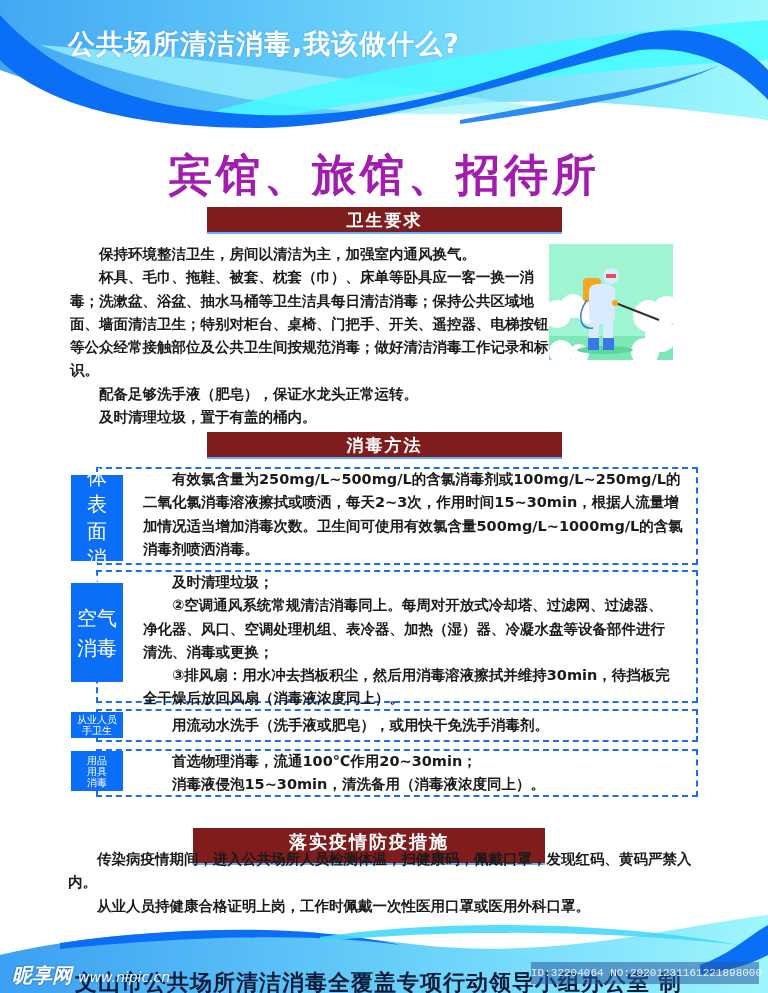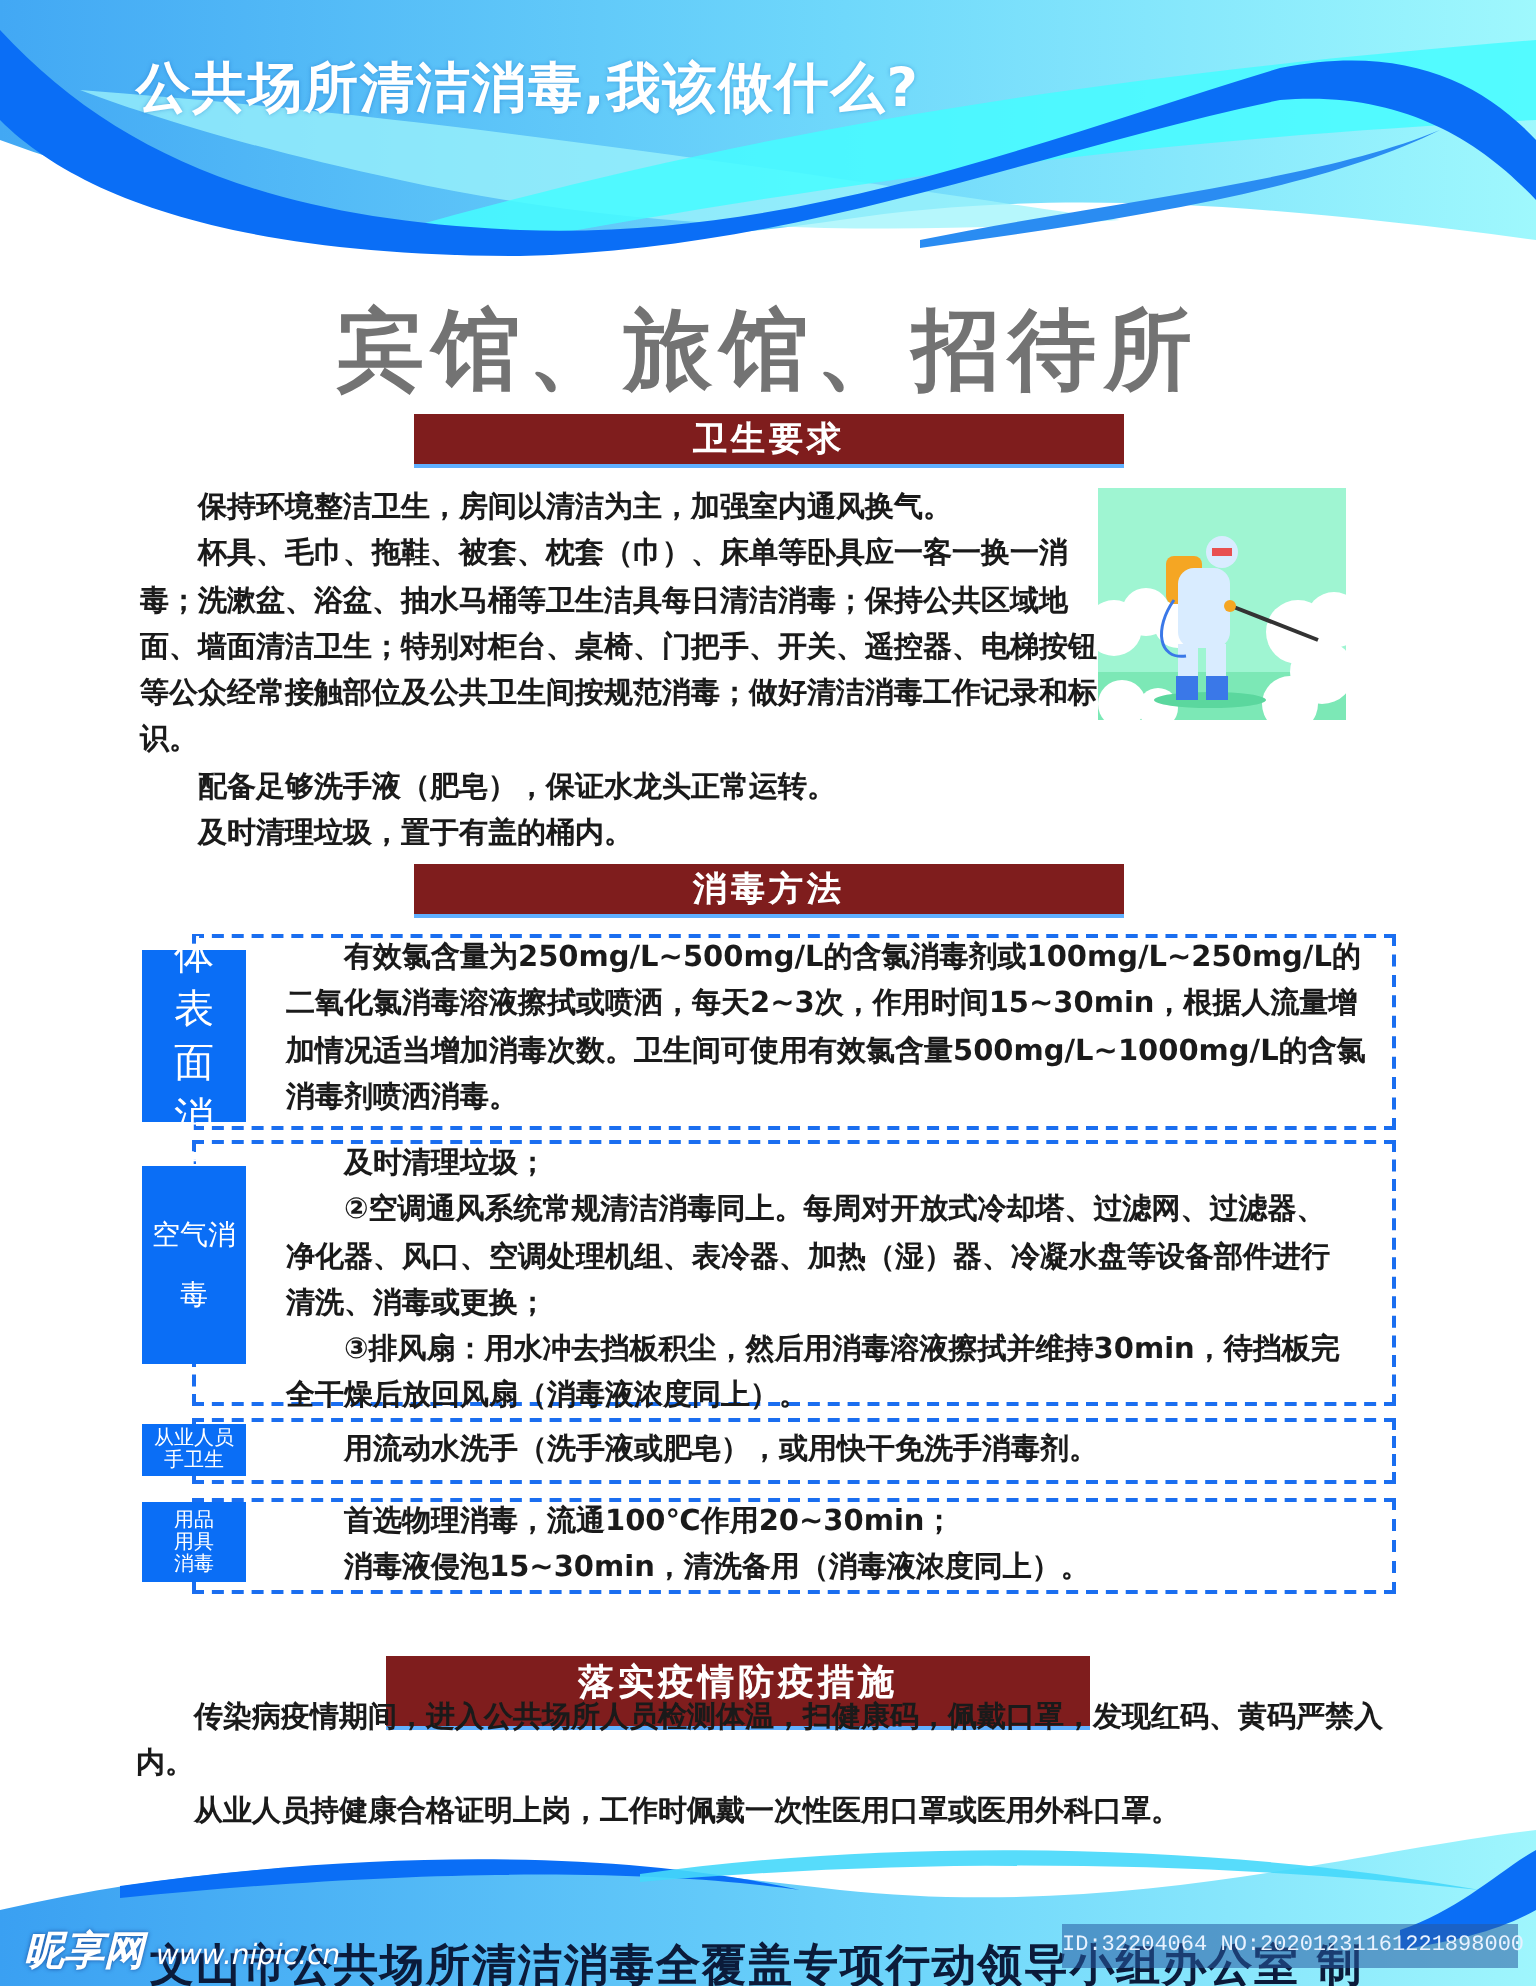--- a/index.html
+++ b/index.html
@@ -8,21 +8,21 @@
 
   .header-waves { position: absolute; left: 0; top: 0; width: 768px; height: 140px; }
   .header-title {
     position: absolute; left: 68px; top: 26px;
     font-size: 27px; font-weight: bold; color: #ffffff; letter-spacing: 1px;
     text-shadow: 0 0 2px rgba(0,80,180,0.35);
   }
 
   .main-title {
     position: absolute; left: 0; width: 768px; top: 146px; text-align: center;
-    font-size: 44px; font-weight: bold; color: #737373; letter-spacing: 4px;
+    font-size: 44px; font-weight: bold; color: #a21caf; letter-spacing: 4px;
   }
 
   .section-bar {
     position: absolute; height: 27px; background: #7f1d1d;
     color: #fff; font-weight: bold; font-size: 17px; text-align: center; line-height: 27px;
     letter-spacing: 2px; border-bottom: 2px solid #5fb0ff;
   }
   .bar-hygiene { left: 207px; top: 207px; width: 355px; }
   .bar-method { left: 207px; top: 432px; width: 355px; }
   .bar-epidemic { left: 193px; top: 813px; width: 352px; font-size: 18px; height: 37px; line-height: 28px; margin-top: 15px; }
@@ -39,21 +39,21 @@
   .box1 { left: 96px; top: 467px; width: 602px; height: 98px; }
   .box2 { left: 96px; top: 570px; width: 602px; height: 133px; }
   .box3 { left: 96px; top: 709px; width: 602px; height: 33px; }
   .box4 { left: 96px; top: 749px; width: 602px; height: 48px; }
 
   .tag {
     position: absolute; background: #0a6ef6; color: #fff; text-align: center;
     display: flex; align-items: center; justify-content: center; flex-direction: column;
   }
   .tag1 { left: 71px; top: 475px; width: 52px; height: 86px; font-size: 20px; line-height: 27px; padding: 0 7px; }
-  .tag2 { left: 71px; top: 583px; width: 52px; height: 99px; font-size: 14px; line-height: 30px; padding: 0 3px; }
+  .tag2 { left: 71px; top: 583px; width: 52px; height: 99px; font-size: 20px; line-height: 30px; padding: 0 3px; }
   .tag3 { left: 71px; top: 712px; width: 52px; height: 26px; font-size: 10px; line-height: 11px; }
   .tag4 { left: 71px; top: 751px; width: 52px; height: 40px; font-size: 10px; line-height: 11px; }
 
   .box-text { position: absolute; font-size: 14.5px; line-height: 23.3px; font-weight: bold; color: #1a1a1a; }
   .bt1 { left: 143px; top: 468px; width: 550px; }
   .bt2 { left: 143px; top: 571px; width: 530px; }
   .bt3 { left: 172px; top: 714px; width: 520px; }
   .bt4 { left: 172px; top: 750px; width: 520px; }
 
   .epidemic-block { left: 68px; top: 848px; width: 640px; }

